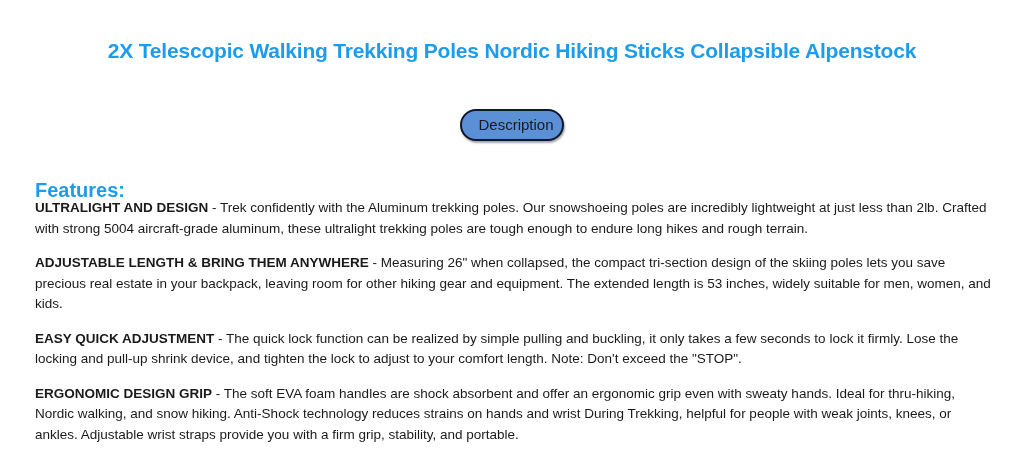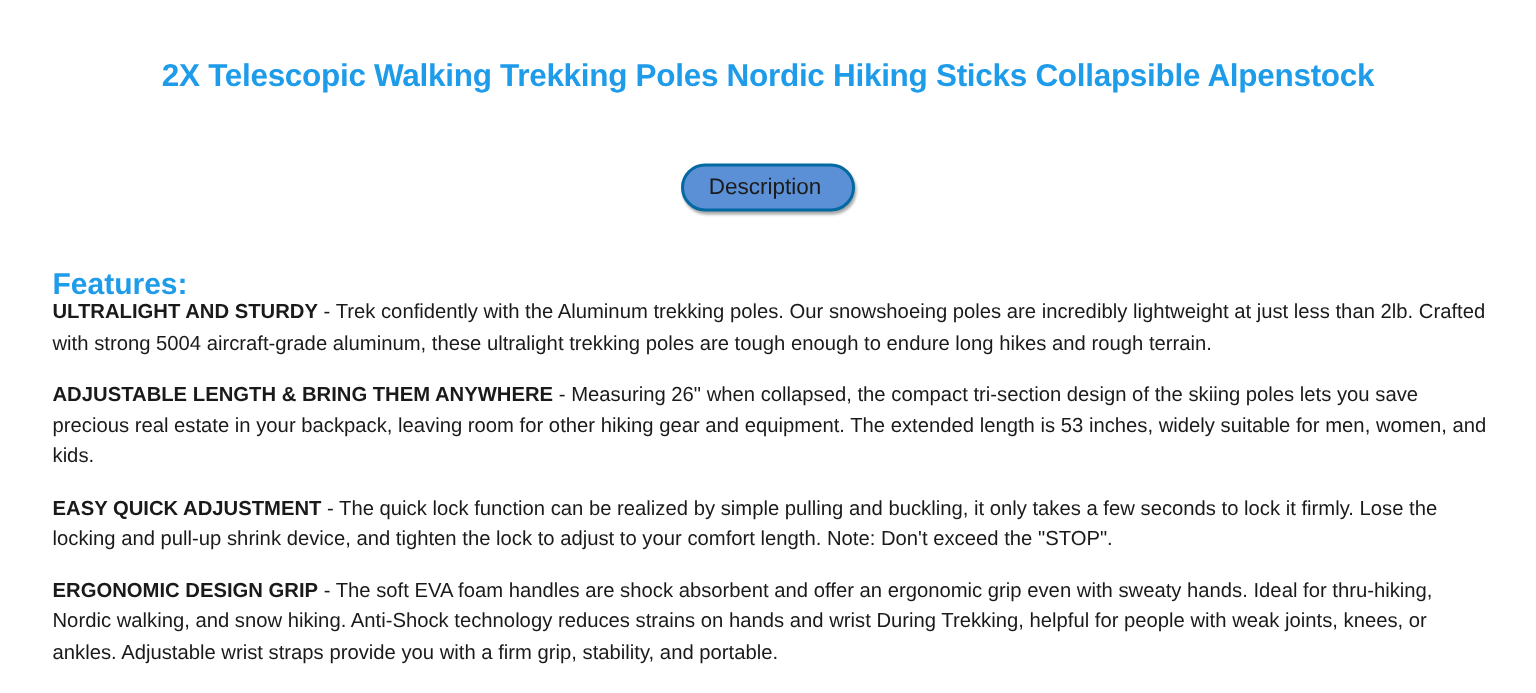--- a/index.html
+++ b/index.html
@@ -42,23 +42,23 @@
     left: 0;
     top: 109px;
     width: 1024px;
     display: flex;
     justify-content: center;
   }
   .description-tab {
     display: inline-block;
     background: #5B90D6;
     color: #1b1b1b;
-    border: 2px solid #0369a1;
+    border: 2px solid #0f172a;
     border-radius: 999px;
-    padding: 5px 20px 6px 16px;
+    padding: 5px 8px 6px 16px;
     font-size: 15px;
     line-height: 1.15;
     font-weight: normal;
     box-shadow: 1px 2px 2px rgba(0,0,0,0.35);
     cursor: pointer;
     user-select: none;
   }
 
   
   .features-heading {
@@ -106,21 +106,21 @@
 
   <div class="tabs-row">
     <div class="description-tab">Description</div>
   </div>
 
   <h2 class="features-heading">Features:</h2>
 
   <div class="features-body">
 
     <p class="feature-item">
-      <span class="feature-label">ULTRALIGHT AND STURDY</span><span class="feature-sep"> - </span><span class="feature-text">Trek confidently with the Aluminum trekking poles. Our snowshoeing poles are incredibly lightweight at just less than 2lb. Crafted with strong 5004 aircraft-grade aluminum, these ultralight trekking poles are tough enough to endure long hikes and rough terrain.</span>
+      <span class="feature-label">ULTRALIGHT AND DESIGN</span><span class="feature-sep"> - </span><span class="feature-text">Trek confidently with the Aluminum trekking poles. Our snowshoeing poles are incredibly lightweight at just less than 2lb. Crafted with strong 5004 aircraft-grade aluminum, these ultralight trekking poles are tough enough to endure long hikes and rough terrain.</span>
     </p>
 
     <p class="feature-item">
       <span class="feature-label">ADJUSTABLE LENGTH &amp; BRING THEM ANYWHERE</span><span class="feature-sep"> - </span><span class="feature-text">Measuring 26" when collapsed, the compact tri-section design of the skiing poles lets you save precious real estate in your backpack, leaving room for other hiking gear and equipment. The extended length is 53 inches, widely suitable for men, women, and kids.</span>
     </p>
 
     <p class="feature-item">
       <span class="feature-label">EASY QUICK ADJUSTMENT</span><span class="feature-sep"> - </span><span class="feature-text">The quick lock function can be realized by simple pulling and buckling, it only takes a few seconds to lock it firmly. Lose the locking and pull-up shrink device, and tighten the lock to adjust to your comfort length. Note: Don't exceed the "STOP".</span>
     </p>
 

